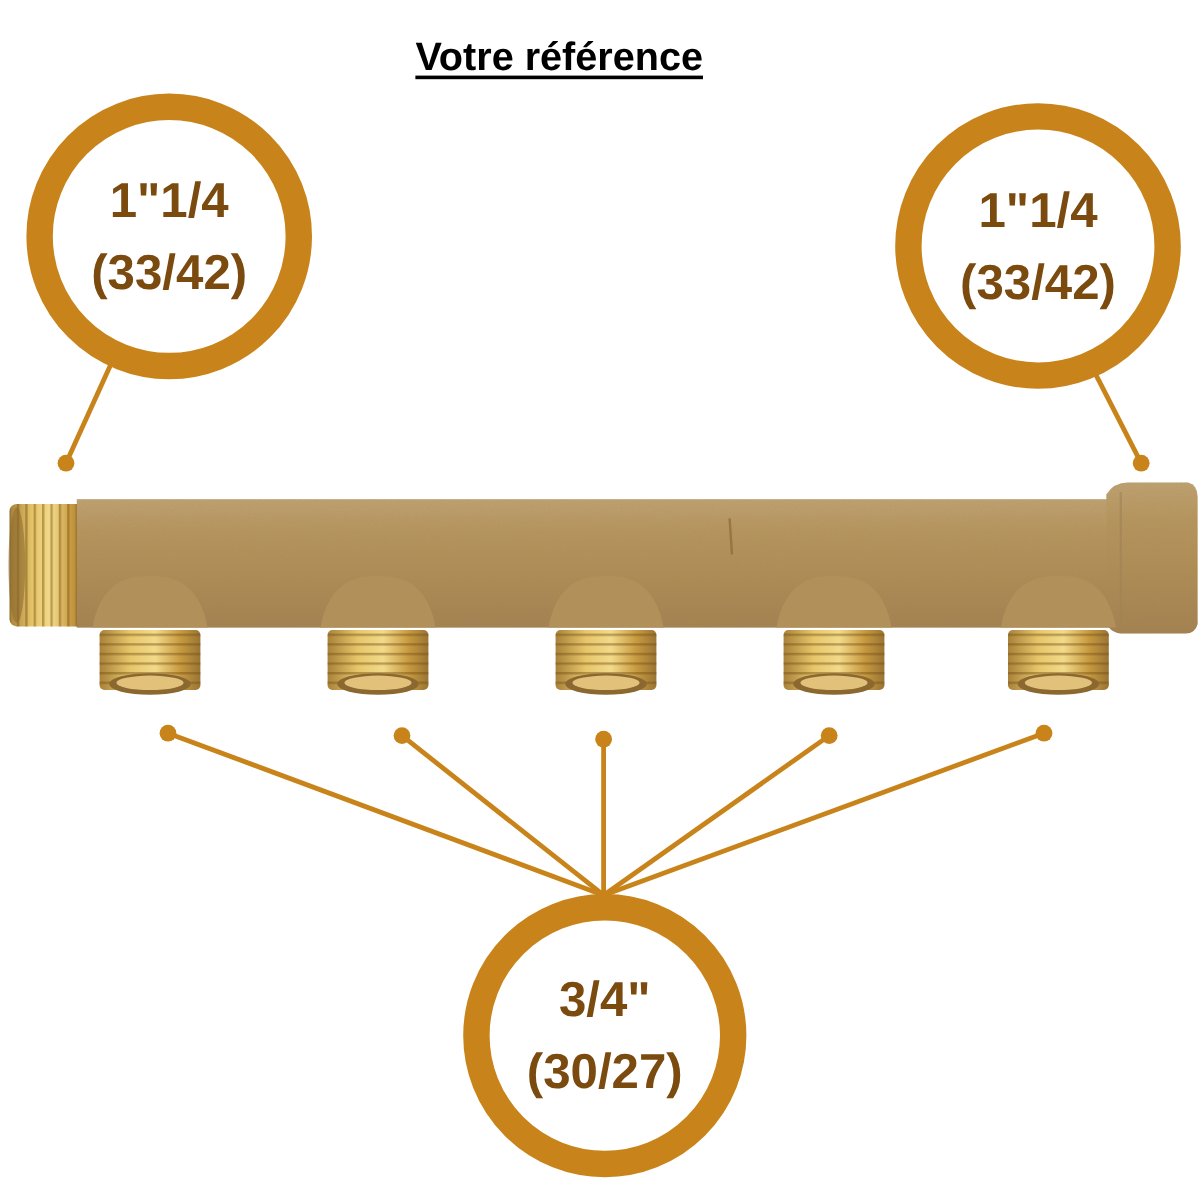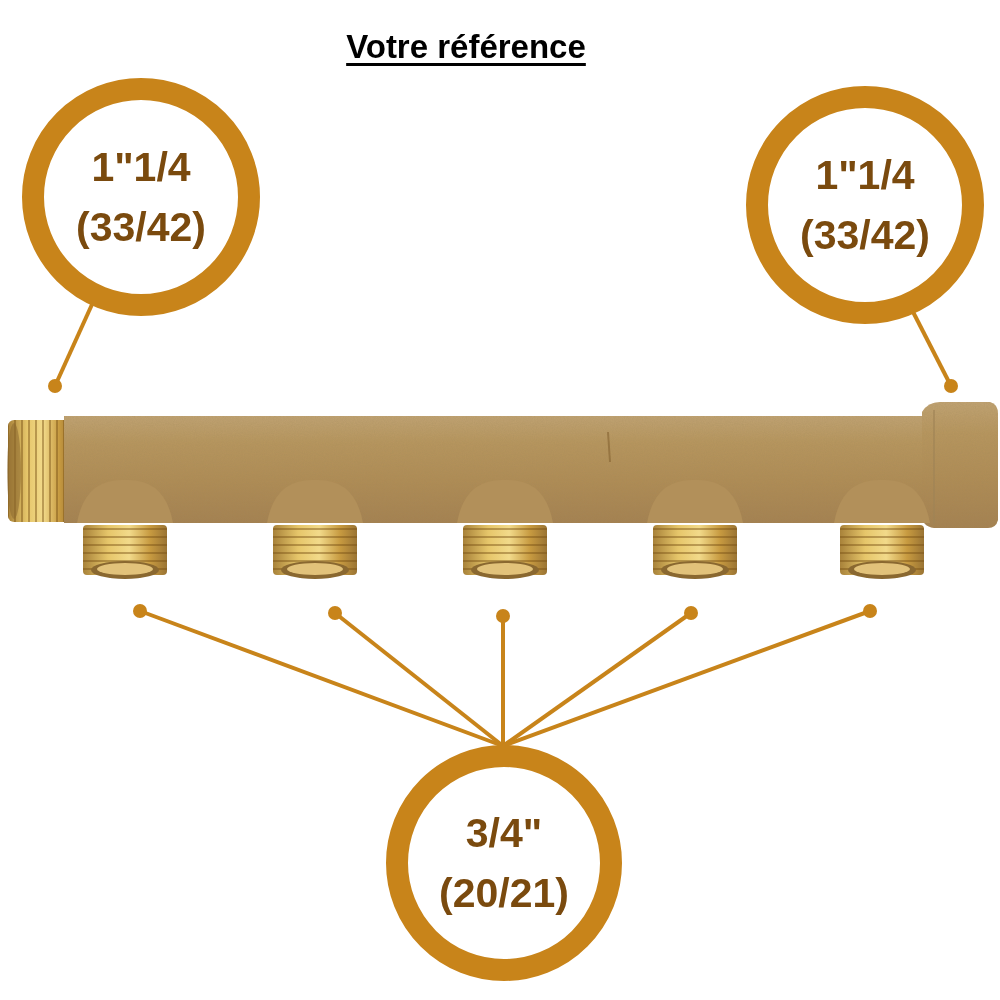--- a/index.html
+++ b/index.html
@@ -145,14 +145,14 @@
   <span>(33/42)</span>
 </div>
 
 <div class="badge" style="--ring:#c8841a; --text:#7a4a0e; left:746px; top:86px; width:238px; height:238px;">
   <span>1"1/4</span>
   <span>(33/42)</span>
 </div>
 
 <div class="badge" style="--ring:#c8841a; --text:#7a4a0e; left:386px; top:745px; width:236px; height:236px;">
   <span>3/4"</span>
-  <span>(20/21)</span>
+  <span>(30/27)</span>
 </div>
 
 </body></html>

